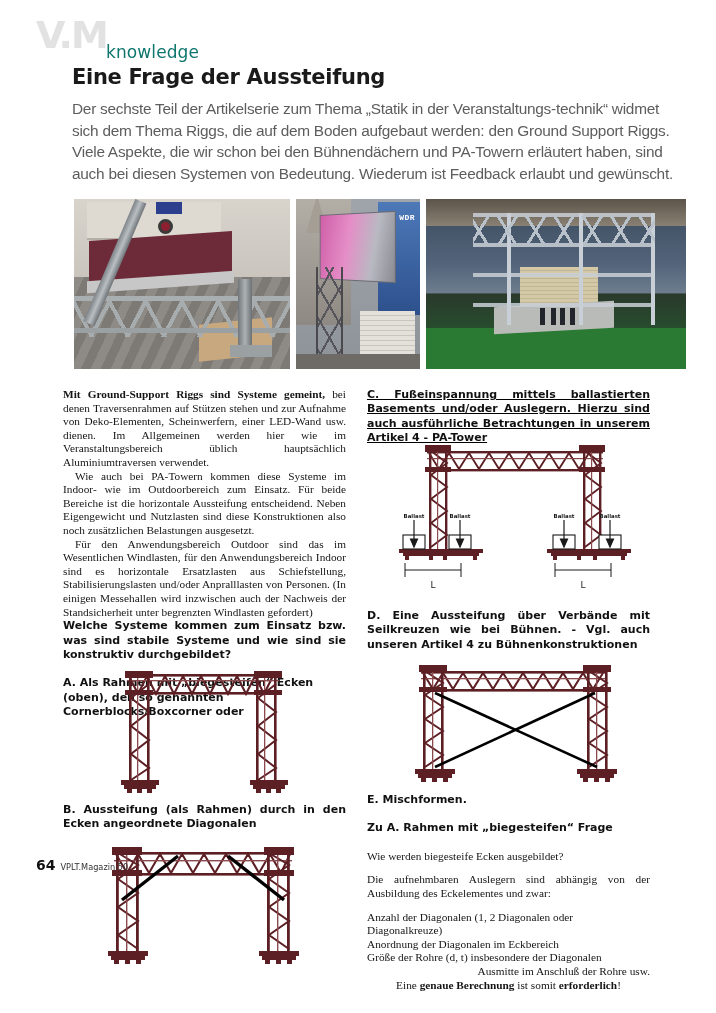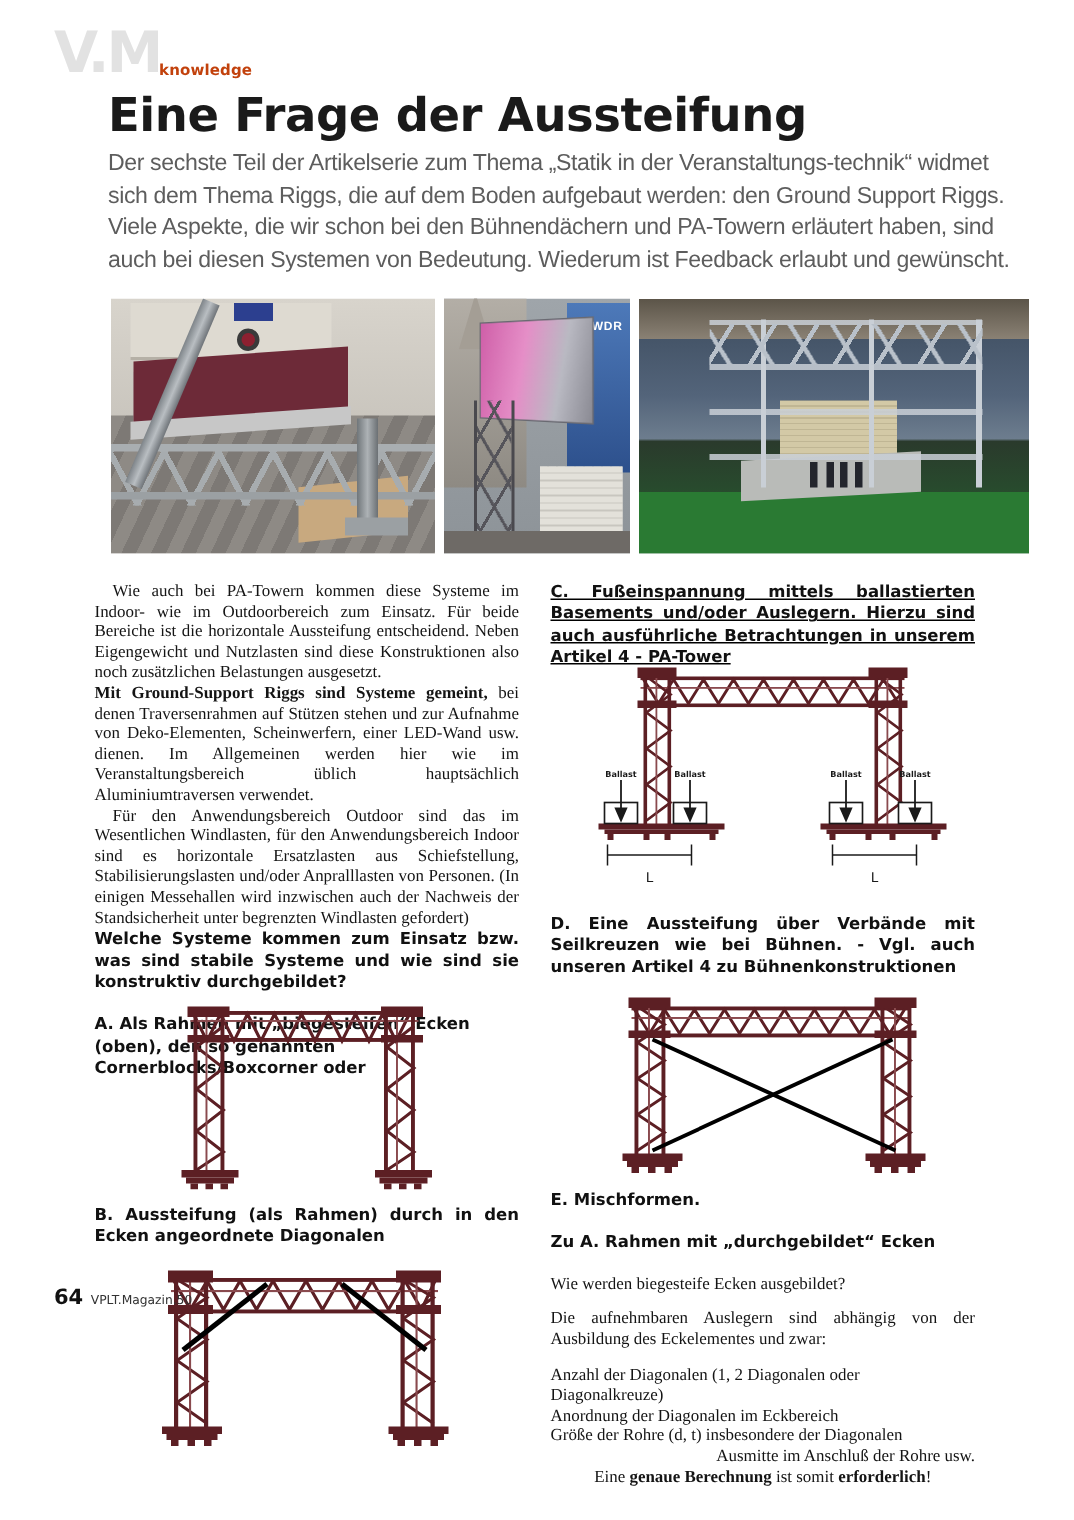--- a/index.html
+++ b/index.html
@@ -14,29 +14,29 @@
   
   .masthead { position: absolute; left: 36px; top: 16px; width: 320px; height: 40px; }
   .logo-block {
     position: absolute; left: 0; top: 0;
     font-size: 38px; font-weight: bold; letter-spacing: -2px;
     color: #e2e2e2; line-height: 38px;
     font-family: "DejaVu Sans", sans-serif;
   }
   .knowledge {
     position: absolute; left: 70px; top: 26px;
-    font-size: 10px; font-weight: bold; color: #c2410c;
+    font-size: 17px; font-weight: normal; color: #0f766e;
     letter-spacing: 0.1px;
     font-family: "DejaVu Sans", sans-serif;
   }
 
   
   .title {
     position: absolute; left: 72px; top: 61px; width: 620px;
-    font-size: 31px; font-weight: bold; color: #1a1a1a;
+    font-size: 21px; font-weight: bold; color: #1a1a1a;
     letter-spacing: -0.3px; line-height: 33px;
     font-family: "DejaVu Sans", sans-serif;
   }
   .standfirst {
     position: absolute; left: 72px; top: 98px; width: 614px;
     font-size: 15.4px; color: #5d5d5d; line-height: 21.6px;
     letter-spacing: -0.25px;
     font-family: "Liberation Sans", sans-serif;
   }
 
@@ -76,21 +76,21 @@
 
   
   .p2 .bg { position:absolute; inset:0; background:linear-gradient(#9fa5aa,#8d9398); }
   .p2 .church { position:absolute; left:0; top:0; width:44%; height:74%;
      background:linear-gradient(#b3aea6,#8e8a83); }
   .p2 .spire { position:absolute; left:8%; top:-2%; width:18%; height:22%;
      background:#a49e95; clip-path:polygon(50% 0,100% 100%,0 100%); }
   .p2 .banner { position:absolute; right:0; top:2%; width:34%; height:66%;
      background:linear-gradient(#4d79b9,#2d508c); }
   .p2 .wdr { position:absolute; right:4%; top:8%; font-size:8px; font-weight:bold;
-     color:#fff; letter-spacing:0.5px; font-family:Liberation Sans, sans-serif; }
+     color:#fff; letter-spacing:0.5px; font-family:Liberation Mono, monospace; }
   .p2 .led { position:absolute; left:16%; top:8%; width:64%; height:40%;
      background:linear-gradient(100deg,#cf5fa8 0%,#e58ec7 40%,#b9b9c2 72%,#8a8a93 100%);
      transform:perspective(180px) rotateY(-16deg); border:1px solid #6a6a72; }
   .p2 .ledshadow { position:absolute; left:64%; top:10%; width:16%; height:38%;
      background:#7c7c86; transform:perspective(180px) rotateY(-16deg); }
   .p2 .ibc { position:absolute; left:52%; top:66%; width:44%; height:26%;
      background:repeating-linear-gradient(#e3e1da 0 4px,#c8c6bf 4px 5px),
                 repeating-linear-gradient(90deg,#e3e1da 0 5px,#c8c6bf 5px 6px); }
   .p2 .twr { position:absolute; left:16%; top:40%; width:22%; height:58%;
      background:
@@ -213,22 +213,22 @@
       <div class="people">
         <div class="person" style="left:10%"></div>
         <div class="person" style="left:30%"></div>
         <div class="person" style="left:48%"></div>
         <div class="person" style="left:66%"></div>
       </div>
     </div>
   </div>
 
   <div class="col colL" style="top:388px;">
+    <p class="body"><b>Mit Ground-Support Riggs sind Systeme gemeint,</b><span> bei denen Traversenrahmen auf Stützen stehen und zur Aufnahme von Deko-Elementen, Scheinwerfern, einer LED-Wand usw. dienen. Im Allgemeinen werden hier wie im Veranstaltungsbereich üblich hauptsächlich Aluminiumtraversen verwendet.</span></p>
     <p class="body indent">Wie auch bei PA-Towern kommen diese Systeme im Indoor- wie im Outdoorbereich zum Einsatz. Für beide Bereiche ist die horizontale Aussteifung entscheidend. Neben Eigengewicht und Nutzlasten sind diese Konstruktionen also noch zusätzlichen Belastungen ausgesetzt.</p>
-    <p class="body"><b>Mit Ground-Support Riggs sind Systeme gemeint,</b><span> bei denen Traversenrahmen auf Stützen stehen und zur Aufnahme von Deko-Elementen, Scheinwerfern, einer LED-Wand usw. dienen. Im Allgemeinen werden hier wie im Veranstaltungsbereich üblich hauptsächlich Aluminiumtraversen verwendet.</span></p>
     <p class="body indent">Für den Anwendungsbereich Outdoor sind das im Wesentlichen Windlasten, für den Anwendungsbereich Indoor sind es horizontale Ersatzlasten aus Schiefstellung, Stabilisierungslasten und/oder Anpralllasten von Personen. (In einigen Messehallen wird inzwischen auch der Nachweis der Standsicherheit unter begrenzten Windlasten gefordert)</p>
     <p class="subhead">Welche Systeme kommen zum Einsatz bzw. was sind stabile Systeme und wie sind sie konstruktiv durchgebildet?</p>
     <div class="gap14"></div>
     <p class="subhead nj">A. Als Rahmen mit „biegesteifen“ Ecken (oben), den so genannten Cornerblocks/Boxcorner oder</p>
   </div>
 
   <div class="fig" style="left:113px; top:668px;">
     <svg width="180" height="125" viewBox="0 0 180 125">
       <defs>
         <g id="zzH">
@@ -436,21 +436,21 @@
       <rect x="58" y="115" width="5" height="4" fill="#5c1f24"></rect>
       <rect x="198" y="115" width="5" height="4" fill="#5c1f24"></rect>
       <rect x="209" y="115" width="5" height="4" fill="#5c1f24"></rect>
       <rect x="220" y="115" width="5" height="4" fill="#5c1f24"></rect>
     </svg>
   </div>
 
   <div class="col colR" style="top:793px;">
     <p class="subhead nj">E. Mischformen.</p>
     <div class="gap14"></div>
-    <p class="subhead nj">Zu A. Rahmen mit „durchgebildet“ Ecken</p>
+    <p class="subhead nj">Zu A. Rahmen mit „biegesteifen“ Frage</p>
     <div class="gap14"></div>
     <p class="body">Wie werden biegesteife Ecken ausgebildet?</p>
     <div class="gap10"></div>
     <p class="body">Die aufnehmbaren Auslegern sind abhängig von der Ausbildung des Eckelementes und zwar:</p>
     <div class="gap10"></div>
     <p class="body" style="text-align:left;">Anzahl der Diagonalen (1, 2 Diagonalen oder Diagonalkreuze)</p>
     <p class="body" style="text-align:left;">Anordnung der Diagonalen im Eckbereich</p>
     <p class="body" style="text-align:left;">Größe der Rohre (d, t) insbesondere der Diagonalen</p>
     <p class="body" style="text-align:right;">Ausmitte im Anschluß der Rohre usw.</p>
     <p class="body" style="text-align:center;"><span>Eine </span><b>genaue Berechnung</b><span> ist somit </span><b>erforderlich</b><span>!</span></p>

